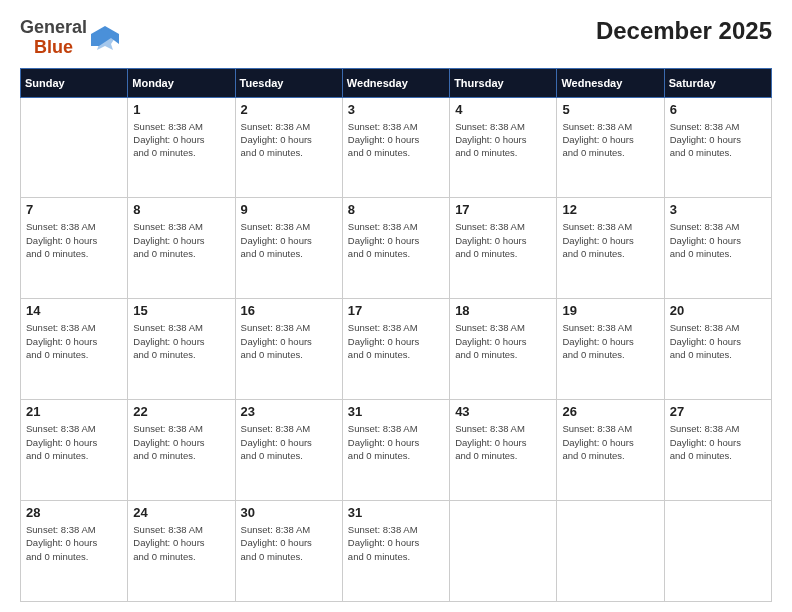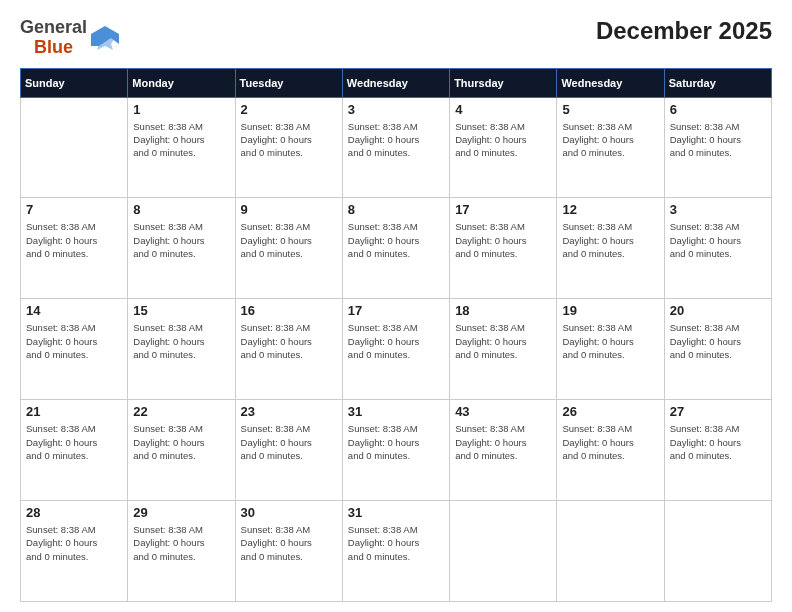--- a/index.html
+++ b/index.html
@@ -229,21 +229,21 @@
             <div class="day-number">27</div>
             <div class="day-info">Sunset: 8:38 AM<br>Daylight: 0 hours<br>and 0 minutes.</div>
           </td>
         </tr>
         <tr>
           <td>
             <div class="day-number">28</div>
             <div class="day-info">Sunset: 8:38 AM<br>Daylight: 0 hours<br>and 0 minutes.</div>
           </td>
           <td>
-            <div class="day-number">29</div>
+            <div class="day-number">24</div>
             <div class="day-info">Sunset: 8:38 AM<br>Daylight: 0 hours<br>and 0 minutes.</div>
           </td>
           <td>
             <div class="day-number">30</div>
             <div class="day-info">Sunset: 8:38 AM<br>Daylight: 0 hours<br>and 0 minutes.</div>
           </td>
           <td>
             <div class="day-number">31</div>
             <div class="day-info">Sunset: 8:38 AM<br>Daylight: 0 hours<br>and 0 minutes.</div>
           </td>

